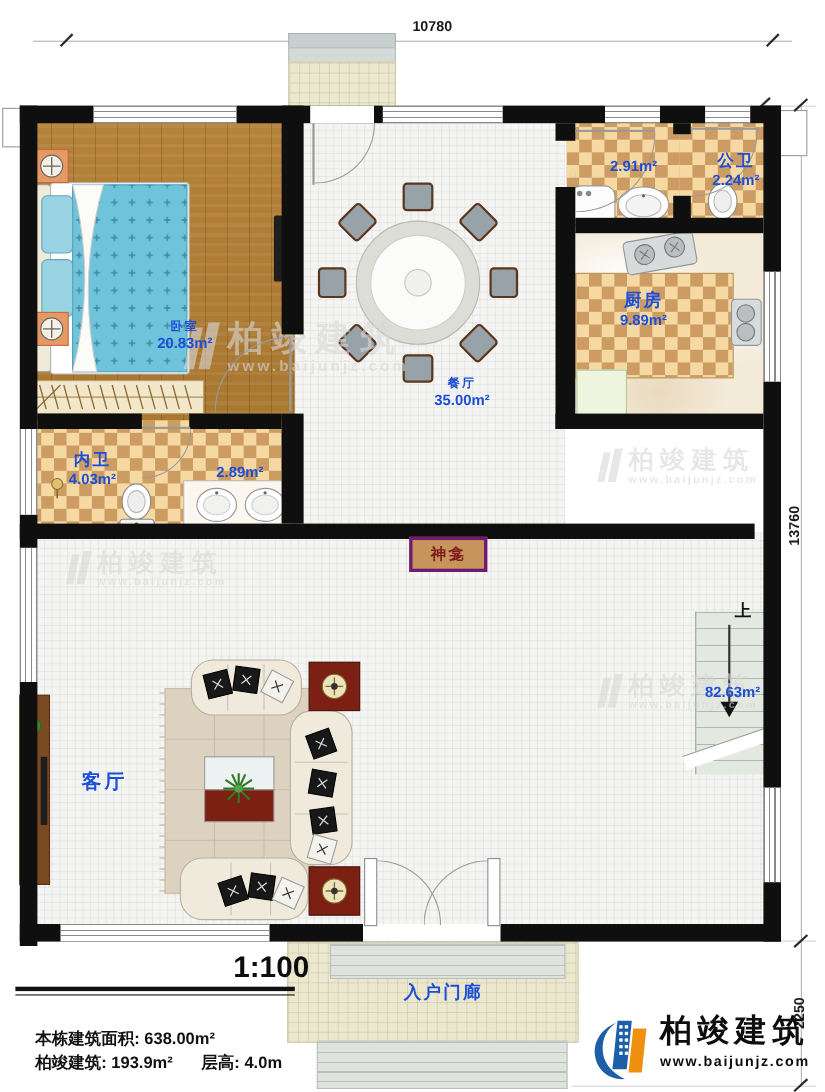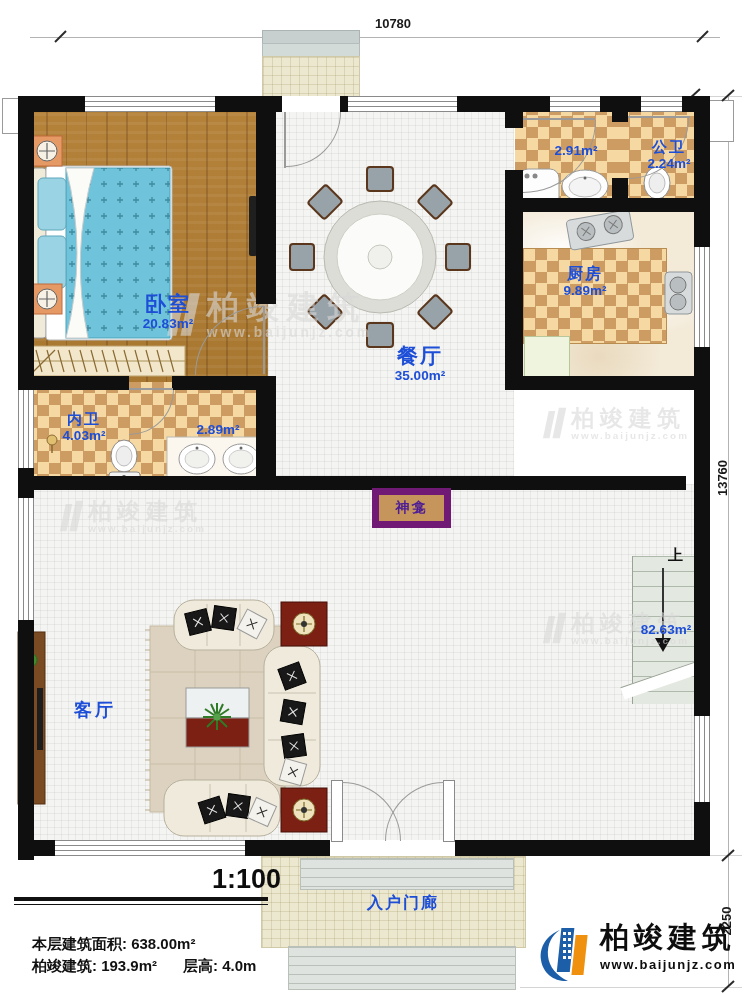--- a/index.html
+++ b/index.html
@@ -49,26 +49,26 @@
   .openW{position:absolute;background:#fff;z-index:7;}
   
   .arc{position:absolute;z-index:8;border:0 solid #9a9a9a;}
   .arc-br{border-right-width:1px;border-bottom-width:1px;border-bottom-right-radius:100%;}
   .arc-tl{border-top-width:1px;border-left-width:1px;border-top-left-radius:100%;}
   .arc-tr{border-top-width:1px;border-right-width:1px;border-top-right-radius:100%;}
   .leaf{position:absolute;background:#9a9a9a;z-index:8;}
   .panel{position:absolute;background:#fff;border:1px solid #8a8a8a;z-index:8;}
   
   .shrine{position:absolute;left:372px;top:488px;width:65px;height:26px;background:#c6955c;
-     border:7px solid #701a75;z-index:8;display:flex;align-items:center;justify-content:center;
-     font-size:14px;font-weight:bold;color:#4c1d95;letter-spacing:2px;}
+     border:3px solid #701a75;z-index:8;display:flex;align-items:center;justify-content:center;
+     font-size:14px;font-weight:bold;color:#7f1d1d;letter-spacing:2px;}
   
   .rlabel{position:absolute;transform:translateX(-50%);text-align:center;z-index:9;
      line-height:1.2;color:#1d4ed8;font-weight:bold;white-space:nowrap;}
-  .rn{display:block;font-size:21px;letter-spacing:2px;}
+  .rn{display:block;font-size:11px;letter-spacing:2px;}
   .ra{display:block;font-size:13.5px;letter-spacing:0;}
   .sm .rn{font-size:15px;}
   .lg .rn{font-size:18px;letter-spacing:3px;}
   .kit .rn{font-size:16px;}
   .uplbl{position:absolute;left:668px;top:546px;font-size:15px;font-weight:bold;color:#111;z-index:9;}
   .arrowline{position:absolute;left:662px;top:568px;width:2px;height:70px;background:#333;z-index:4;}
   .arrowhead{position:absolute;left:655px;top:638px;width:0;height:0;z-index:4;
      border-left:8px solid transparent;border-right:8px solid transparent;border-top:14px solid #111;}
   .stairbreak{position:absolute;left:620px;top:672px;width:92px;height:12px;background:#fff;
      border-top:1.5px solid #98a294;transform:rotate(-19deg);z-index:4;}
@@ -433,21 +433,21 @@
     <span>
         <span class="wm-name">柏竣建筑</span>
           <span class="wm-url">www.baijunjz.com</span>
       </span>
   </div>
 
   <div class="tb-scale">1:100</div>
   <div class="tb-rule1"></div>
   <div class="tb-rule2"></div>
   <div class="tb-stat" style="top:935px;">
-    <span>本层建筑面积: </span><span>638.00m²</span>
+    <span>本栋建筑面积: </span><span>638.00m²</span>
   </div>
   <div class="tb-stat" style="top:957px;">
     <span>柏竣建筑: </span><span>193.9m²</span><span class="tb-gap"></span><span>层高: </span><span>4.0m</span>
   </div>
 
   <div class="brand">
     <svg width="54" height="62" viewBox="0 0 54 62">
       <path d="M22,8 C9,13 1,25 3,38 C5,52 17,60 30,59 C19,54 11,45 10,34 C9,22 14,13 22,8 Z" fill="#1c5fa8"></path>
       <g transform="skewX(-6)">
         <rect x="24" y="6" width="13" height="44" fill="#1c5fa8"></rect>

